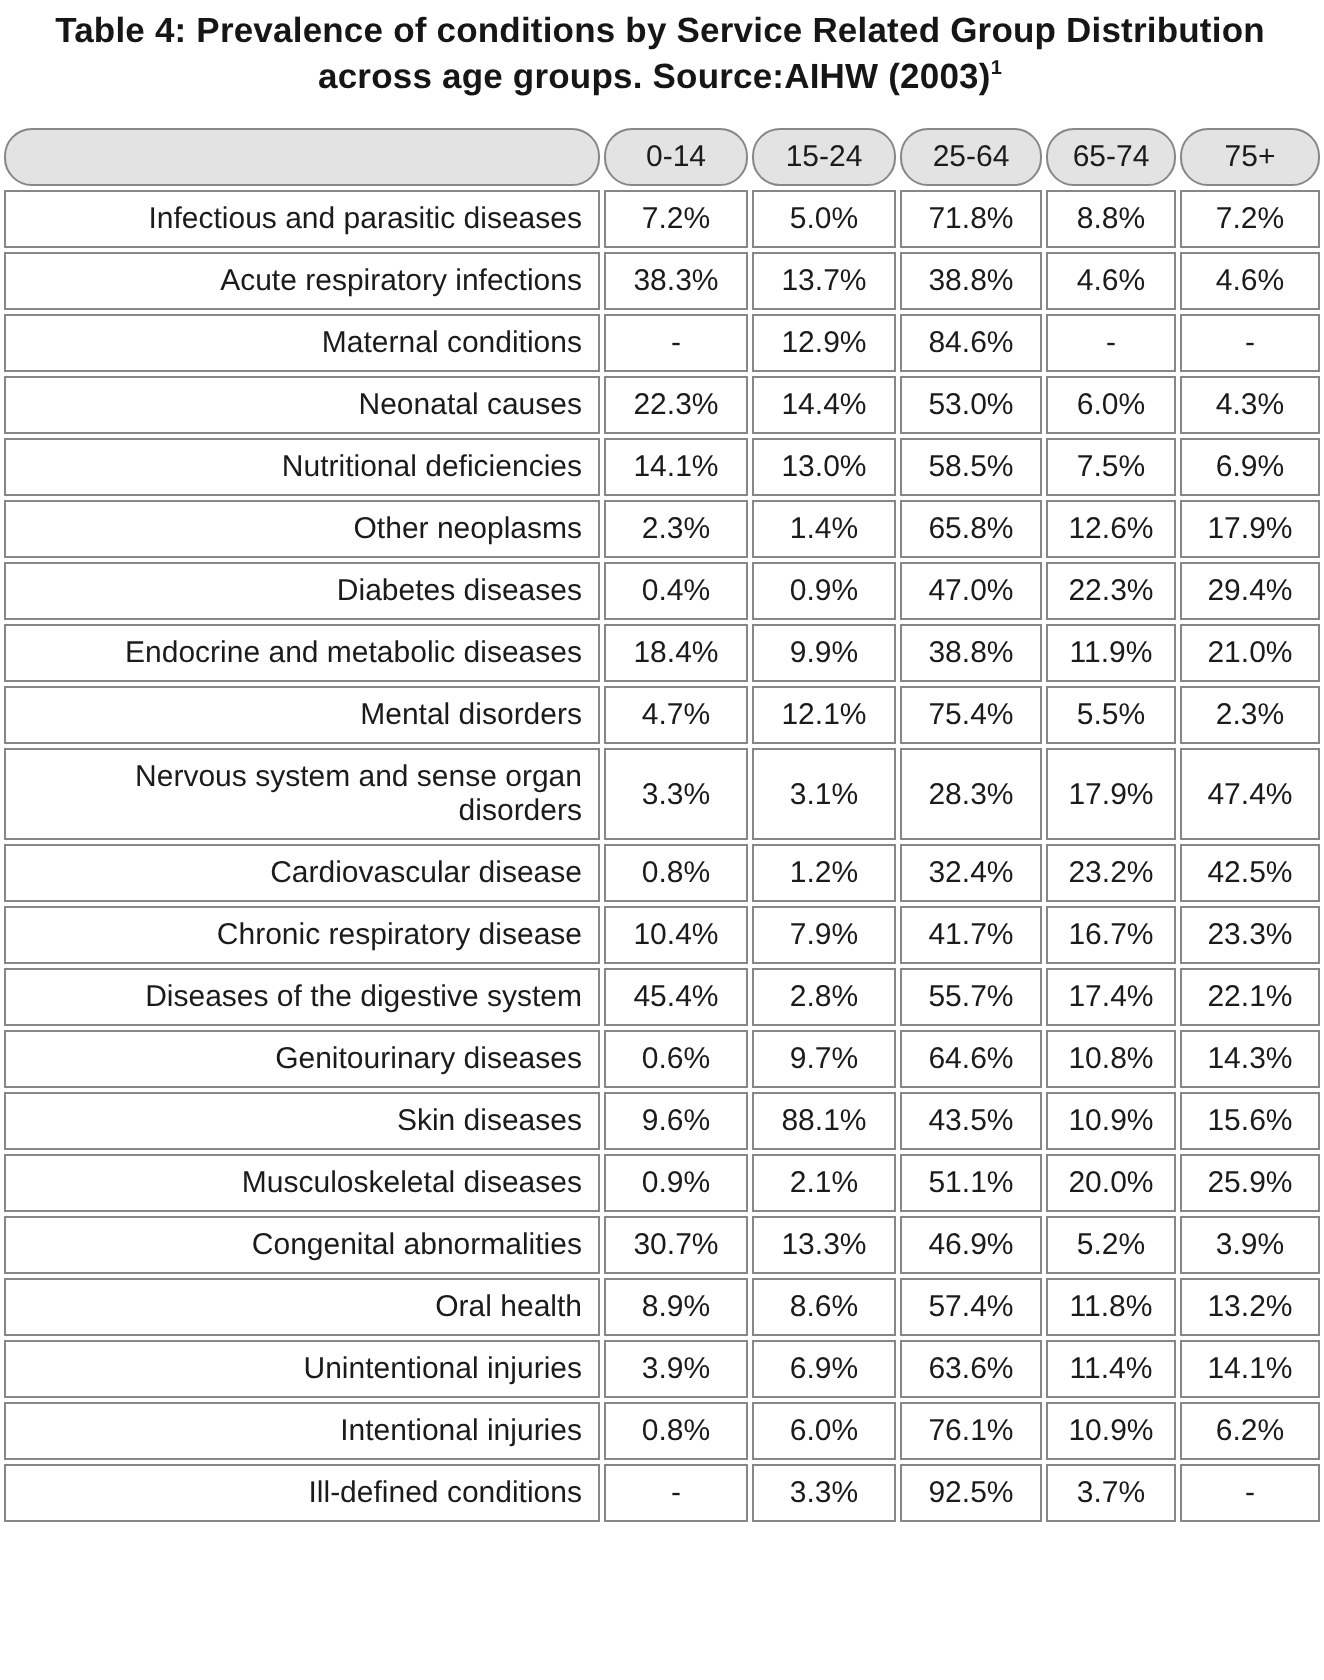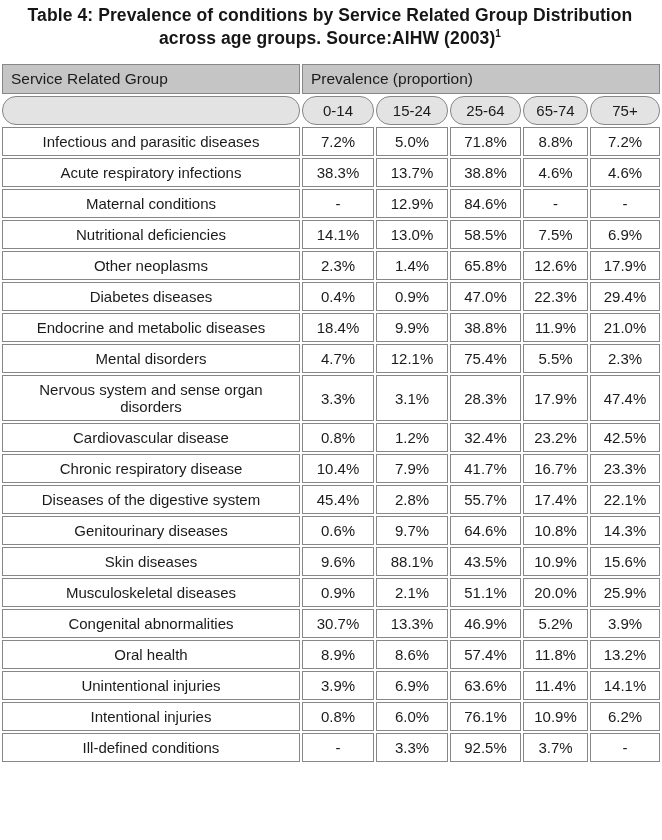--- a/index.html
+++ b/index.html
@@ -57,21 +57,21 @@
     font-size:15.5px;
     padding:5px 8px;
   }
   tr.subheader-row th{
     background:var(--subheader-bg);
     text-align:center;
     padding:5px 4px;
     border-radius:14px;
   }
   td.cond{
-    text-align:center;
+    text-align:right;
     padding:5px 8px;
   }
   td.val{
     text-align:center;
     padding:5px 4px;
   }
 </style>
 </head>
 <body>
 
@@ -80,24 +80,20 @@
 <table class="prevalence">
   <colgroup>
     <col class="c-cond">
       <col class="c-v0">
       <col class="c-v1">
       <col class="c-v2">
       <col class="c-v3">
       <col class="c-v4">
   </colgroup>
   <thead>
-    <tr class="header-row">
-      <th>Service Related Group</th>
-      <th colspan="5">Prevalence (proportion)</th>
-    </tr>
     <tr class="subheader-row">
       <th></th>
       <th>0-14</th>
       <th>15-24</th>
       <th>25-64</th>
       <th>65-74</th>
       <th>75+</th>
     </tr>
   </thead>
   <tbody>
@@ -119,20 +115,28 @@
   </tr>
       <tr>
     <td class="cond">Maternal conditions</td>
     <td class="val">-</td>
     <td class="val">12.9%</td>
     <td class="val">84.6%</td>
     <td class="val">-</td>
     <td class="val">-</td>
   </tr>
       <tr>
+    <td class="cond">Neonatal causes</td>
+    <td class="val">22.3%</td>
+    <td class="val">14.4%</td>
+    <td class="val">53.0%</td>
+    <td class="val">6.0%</td>
+    <td class="val">4.3%</td>
+  </tr>
+      <tr>
     <td class="cond">Nutritional deficiencies</td>
     <td class="val">14.1%</td>
     <td class="val">13.0%</td>
     <td class="val">58.5%</td>
     <td class="val">7.5%</td>
     <td class="val">6.9%</td>
   </tr>
       <tr>
     <td class="cond">Other neoplasms</td>
     <td class="val">2.3%</td>

